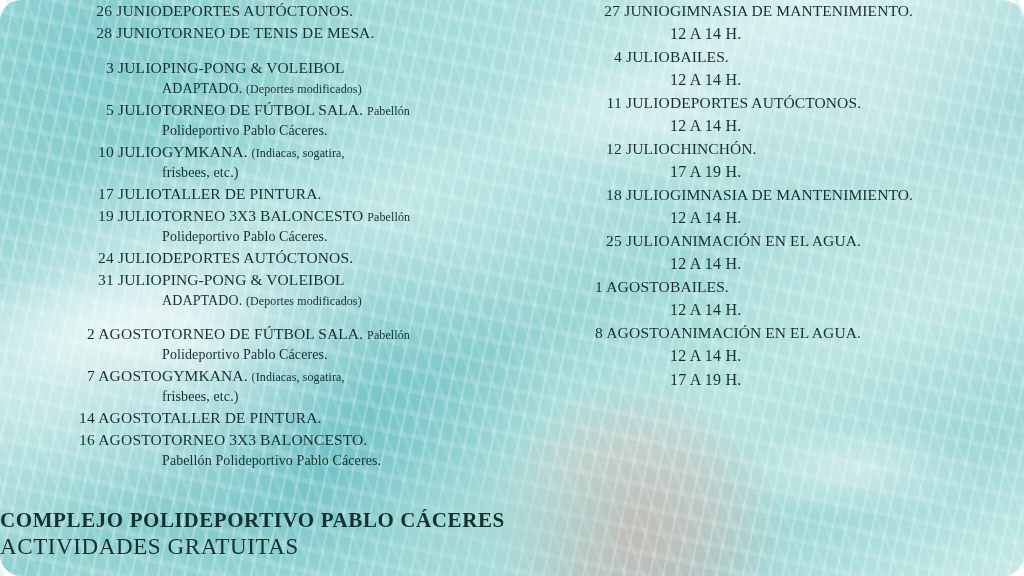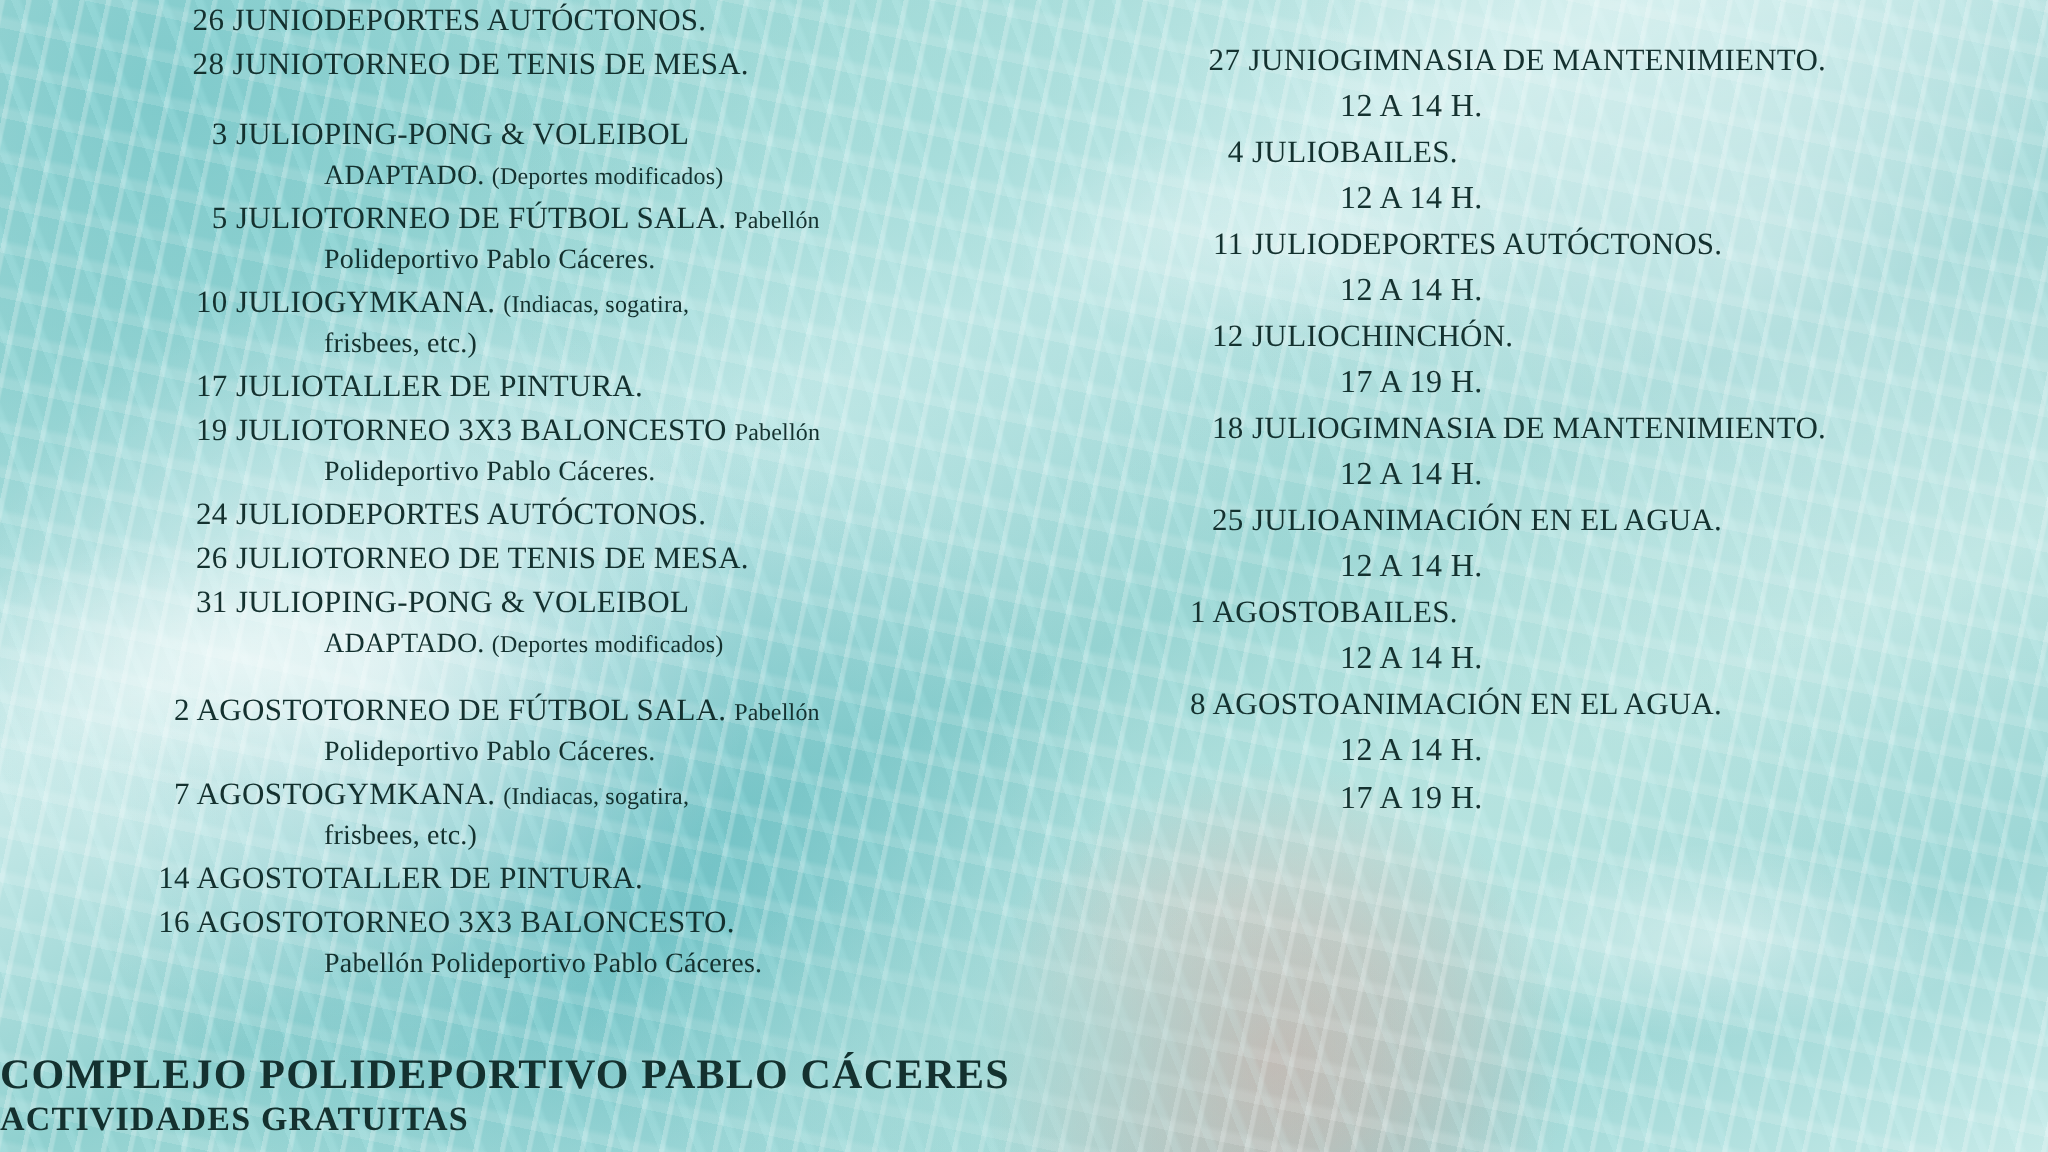--- a/index.html
+++ b/index.html
@@ -19,20 +19,21 @@
     background:
       radial-gradient(circle at 62% 92%, rgba(226,150,140,0.55) 0%, rgba(226,150,140,0.0) 18%),
       radial-gradient(circle at 18% 58%, rgba(255,255,255,0.55) 0%, rgba(255,255,255,0.0) 22%),
       radial-gradient(circle at 86% 22%, rgba(255,255,255,0.40) 0%, rgba(255,255,255,0.0) 26%),
       radial-gradient(circle at 45% 12%, rgba(154,216,214,0.65) 0%, rgba(154,216,214,0.0) 30%),
       radial-gradient(circle at 8% 8%, rgba(118,198,200,0.85) 0%, rgba(118,198,200,0.0) 34%),
       radial-gradient(circle at 30% 78%, rgba(97,186,192,0.75) 0%, rgba(97,186,192,0.0) 30%),
       radial-gradient(circle at 70% 62%, rgba(180,226,222,0.7) 0%, rgba(180,226,222,0.0) 28%),
       linear-gradient(155deg, #bfe6e2 0%, #a8dcd9 18%, #cdeceb 36%, #8fd0cf 55%, #b9e4e1 70%, #9ed7d6 85%, #c6eae8 100%);
     color: #14312f;
+    border-radius: 21px;
   }
   
   #poster::before {
     content: "";
     position: absolute;
     inset: 0;
     background:
       repeating-linear-gradient(102deg, rgba(255,255,255,0.22) 0px, rgba(255,255,255,0.22) 2px, rgba(255,255,255,0) 3px, rgba(255,255,255,0) 13px),
       repeating-linear-gradient(68deg, rgba(110,195,198,0.18) 0px, rgba(110,195,198,0.18) 3px, rgba(110,195,198,0) 5px, rgba(110,195,198,0) 17px),
       repeating-linear-gradient(12deg, rgba(255,255,255,0.13) 0px, rgba(255,255,255,0.13) 4px, rgba(255,255,255,0) 7px, rgba(255,255,255,0) 22px);
@@ -62,21 +63,20 @@
   .col {
     box-sizing: border-box;
   }
   .col-left {
     width: 524px;
     padding-left: 10px;
   }
   .col-right {
     width: 500px;
     padding-left: 26px;
-    margin-top: 20px;
   }
 
   table.sched {
     border-collapse: collapse;
     width: 100%;
   }
   table.sched td {
     vertical-align: top;
     padding: 0;
   }
@@ -122,24 +122,24 @@
     bottom: 0;
     z-index: 3;
     line-height: 1.18;
   }
   .footer .l1 {
     font-size: 21px;
     font-weight: bold;
     letter-spacing: 0.6px;
   }
   .footer .l2 {
-    font-size: 17px;
-    font-weight: bold;
+    font-size: 23px;
+    font-weight: normal;
     letter-spacing: 0.6px;
-    padding-bottom: 6px;
+    padding-bottom: 16px;
   }
 </style>
 </head>
 <body>
 
 <div id="poster">
 
   <div class="columns">
 
     <div class="col col-left">
@@ -172,24 +172,20 @@
               <td class="date">17 JULIO</td>
               <td class="act"><span>TALLER DE PINTURA.</span></td>
             </tr>
             <tr class="entry">
               <td class="date">19 JULIO</td>
               <td class="act"><span>TORNEO 3X3 BALONCESTO</span> <span class="small">Pabellón</span><span class="line2 small">Polideportivo Pablo Cáceres.</span></td>
             </tr>
             <tr class="entry">
               <td class="date">24 JULIO</td>
               <td class="act"><span>DEPORTES AUTÓCTONOS.</span></td>
-            </tr>
-            <tr class="entry">
-              <td class="date">26 JULIO</td>
-              <td class="act"><span>TORNEO DE TENIS DE MESA.</span></td>
             </tr>
             <tr class="entry">
               <td class="date">31 JULIO</td>
               <td class="act"><span>PING-PONG &amp; VOLEIBOL</span><span class="line2"><span>ADAPTADO.</span> <span class="small">(Deportes modificados)</span></span></td>
             </tr>
             <tr class="spacer">
               <td colspan="2"></td>
             </tr>
             <tr class="entry">
               <td class="date">2 AGOSTO</td>

